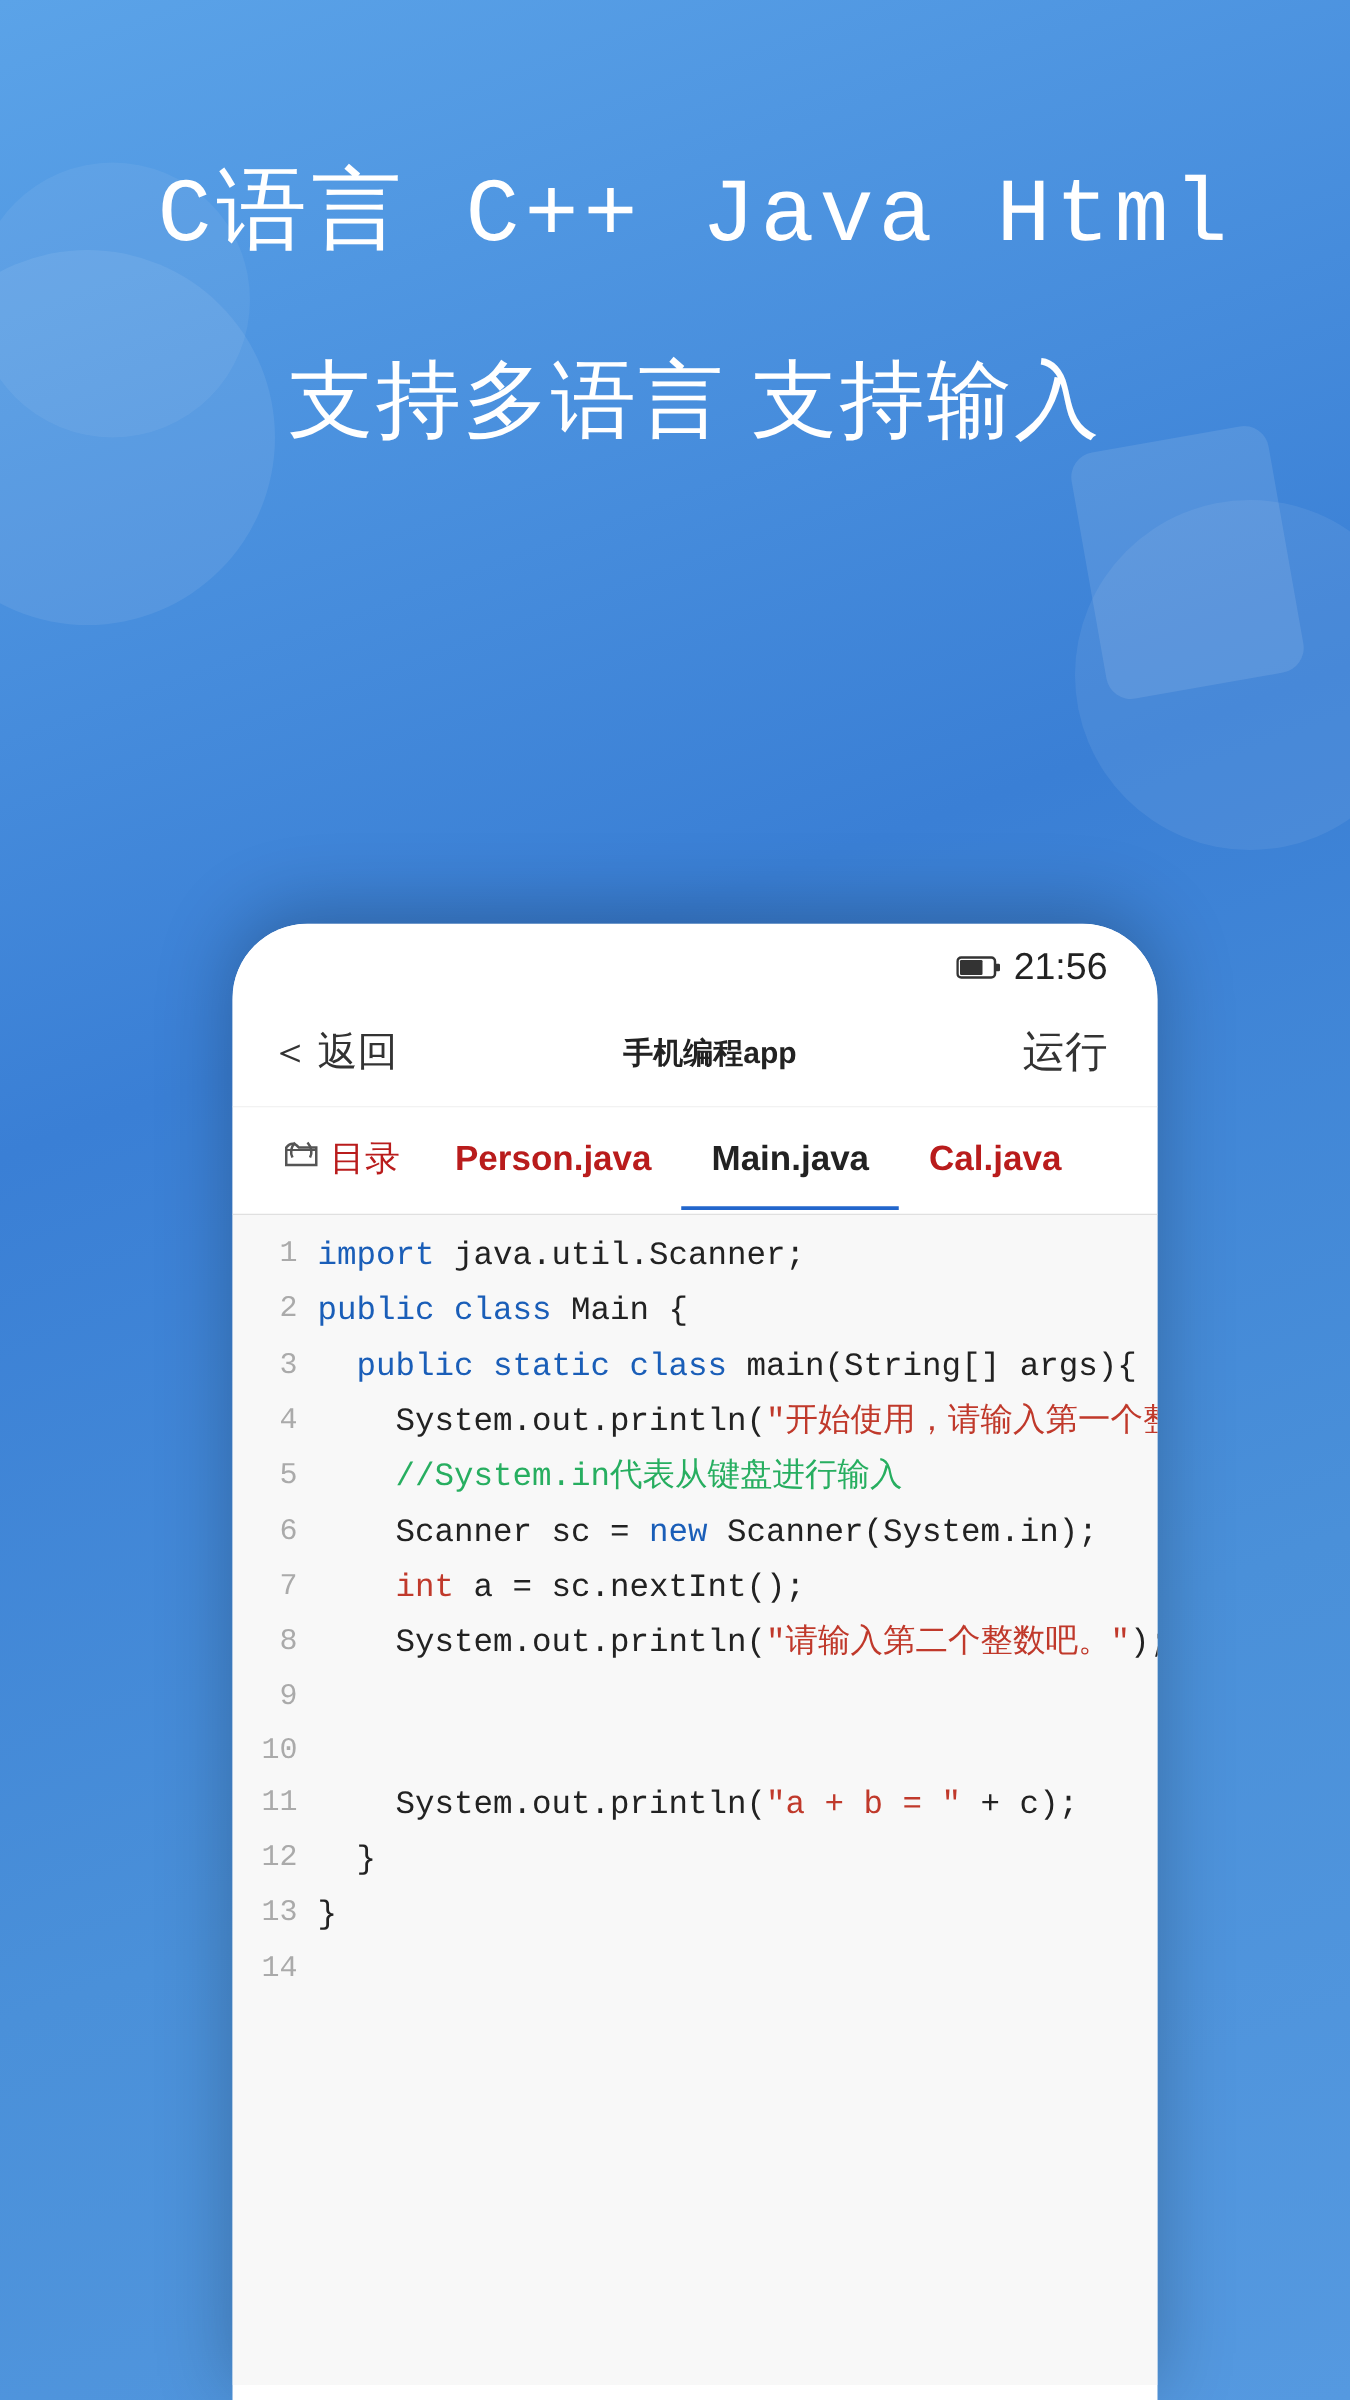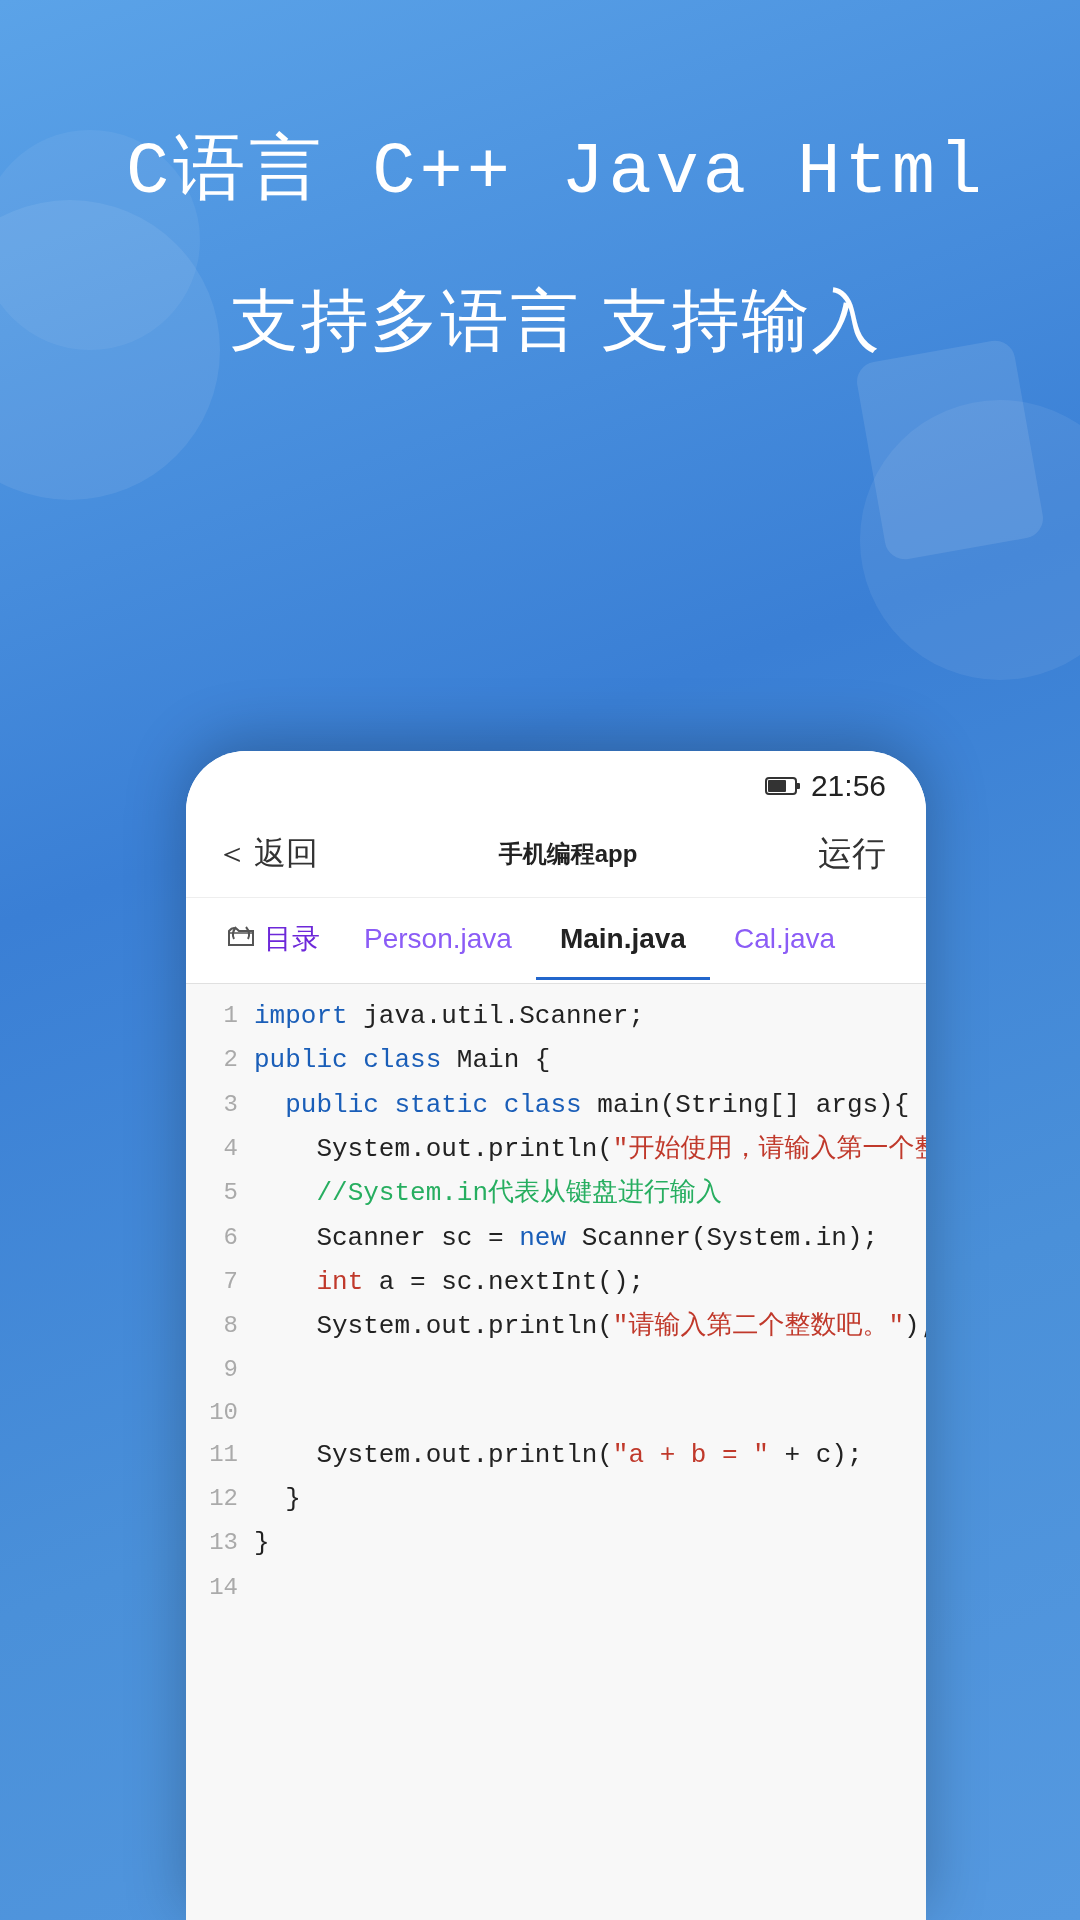--- a/index.html
+++ b/index.html
@@ -109,21 +109,21 @@
       transform: translateX(-50%);
       width: 740px;
     }
 
     .phone-mockup {
       width: 100%;
       background: white;
       border-radius: 60px 60px 0 0;
       box-shadow: 0 -10px 60px rgba(0,0,0,0.25);
       overflow: hidden;
-      padding-bottom: 0;
+      padding-bottom: 12px;
     }
 
     
     .status-bar {
       display: flex;
       justify-content: flex-end;
       align-items: center;
       padding: 18px 40px 8px 40px;
       background: white;
       gap: 10px;
@@ -180,35 +180,36 @@
       border-bottom: 1px solid #e0e0e0;
       padding: 0 20px;
     }
 
     .directory-btn {
       display: flex;
       align-items: center;
       gap: 8px;
       padding: 22px 20px;
       font-size: 28px;
-      color: #6d28d9;
+      color: #b91c1c;
       border-bottom: 3px solid transparent;
       white-space: nowrap;
     }
 
     .directory-icon {
       font-size: 30px;
     }
 
     .tab-item {
       padding: 22px 24px;
       font-size: 28px;
-      color: #8b5cf6;
+      color: #b91c1c;
       border-bottom: 3px solid transparent;
       white-space: nowrap;
+      font-weight: bold;
     }
 
     .tab-item.active {
       color: #222;
       font-weight: 600;
       border-bottom: 3px solid #2266CC;
     }
 
     
     .code-editor {

